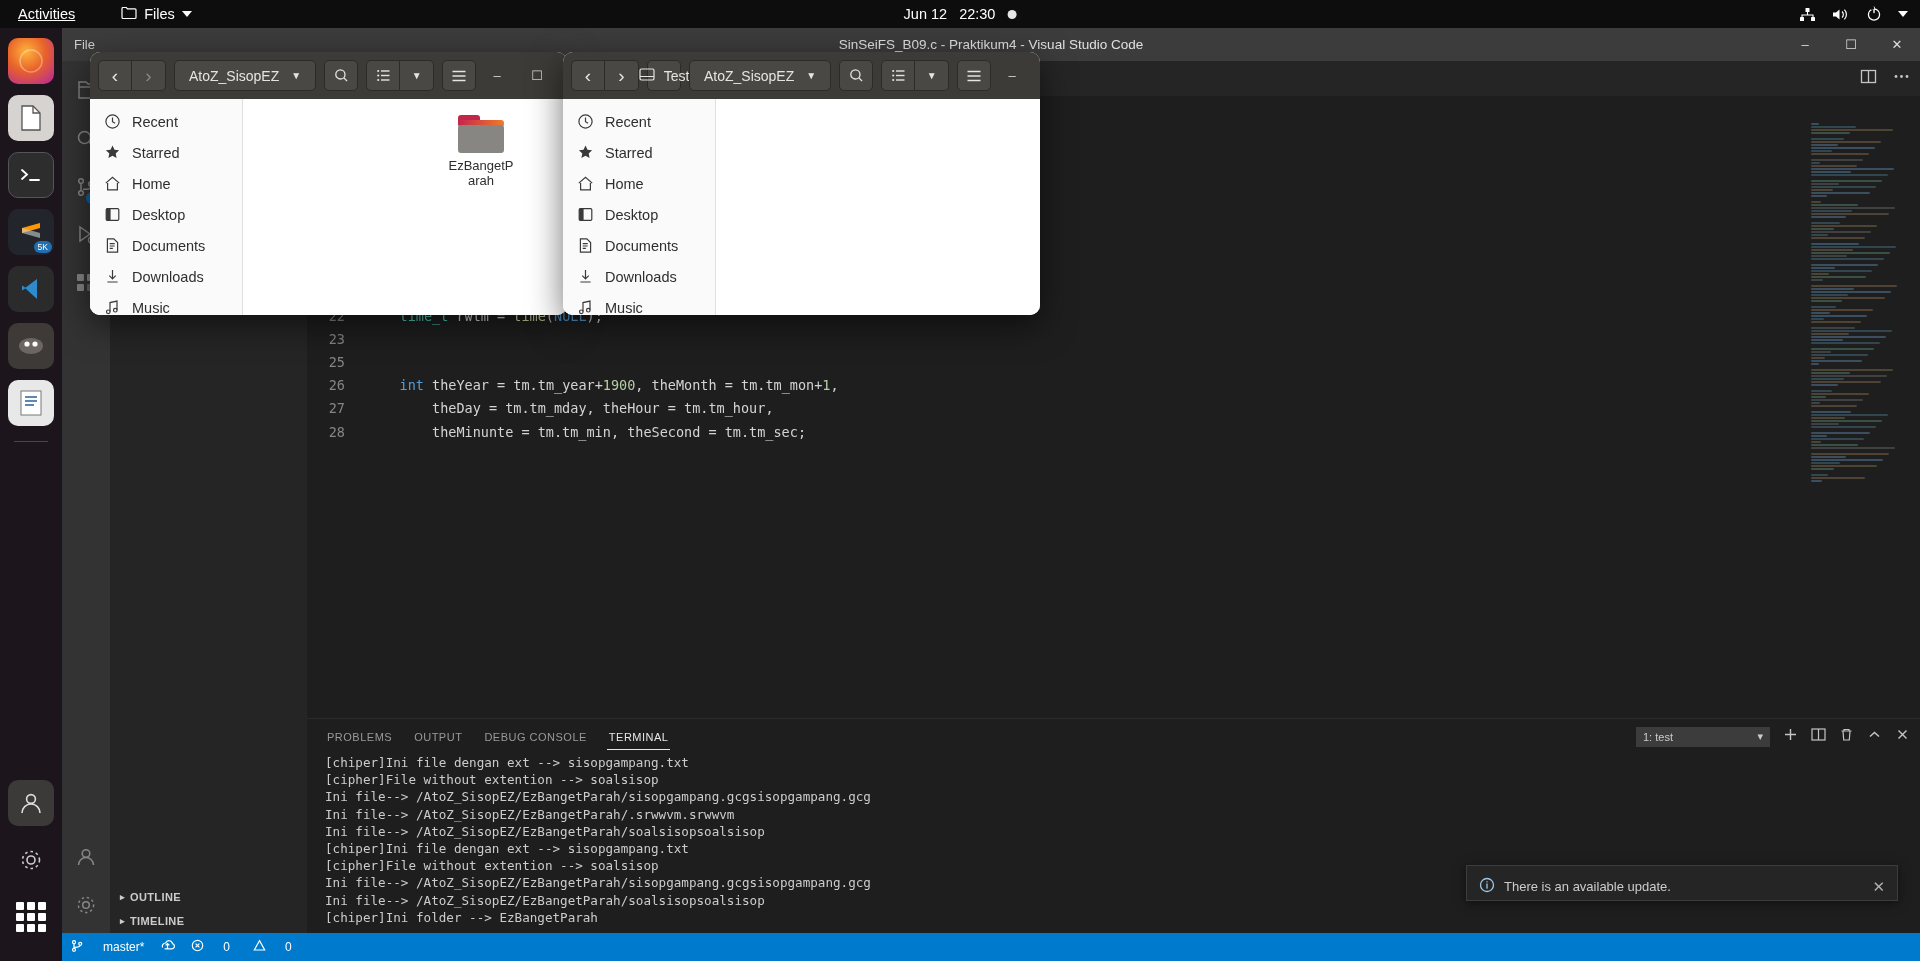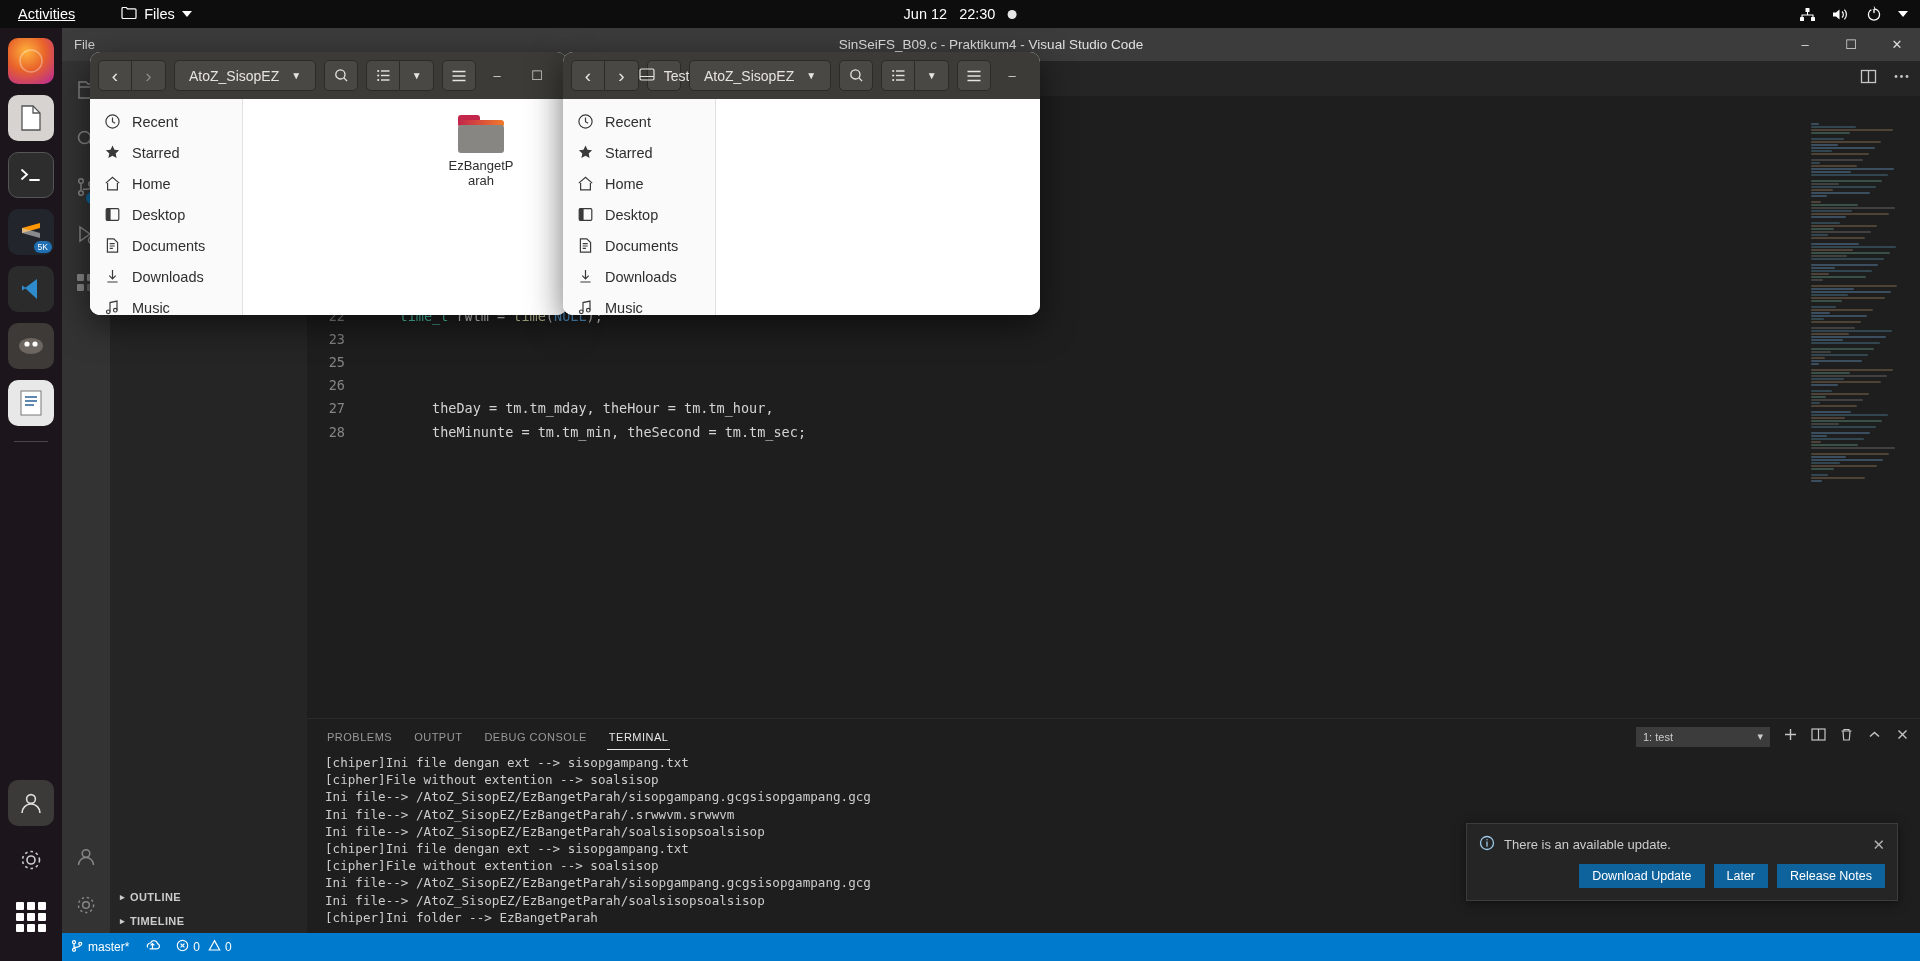--- a/index.html
+++ b/index.html
@@ -104,21 +104,21 @@
                  border: 1px solid #3c3c3c; background: #3c3c3c; color: #ccc; font-size: 11px; padding: 0 6px; }
   .term-body { position: absolute; left: 0; top: 35px; width: 1613px; height: 180px; padding-left: 18px;
                font-family: "DejaVu Sans Mono", "Liberation Mono", monospace; font-size: 12.6px; line-height: 17.2px;
                color: #cccccc; overflow: hidden; }
 
   
   .vs-status { position: absolute; left: 0; bottom: 0; width: 1858px; height: 28px; background: #007acc;
                color: #ffffff; font-size: 12px; display: flex; align-items: center; }
   .st-left { display: flex; align-items: center; gap: 0; }
   .st-right { margin-left: auto; display: flex; align-items: center; }
-  .st-item { padding: 0 8px; height: 28px; display: flex; align-items: center; gap: 4px; }
+  .st-item { padding: 0 8px; height: 28px; display: flex; align-items: center; gap: 19px; }
 
   
   .toast { position: absolute; right: 22px; bottom: 60px; width: 432px; background: #252526;
            border: 1px solid #3c3c3c; color: #cccccc; font-size: 13px; z-index: 40;
            box-shadow: 0 2px 10px rgba(0,0,0,0.5); }
   .toast-row1 { display: flex; align-items: center; gap: 9px; padding: 11px 12px 4px 12px; }
   .toast-btns { display: flex; justify-content: flex-end; gap: 9px; padding: 6px 12px 12px 12px; }
   .toast-btn { background: #0e639c; color: #fff; border: none; font-size: 12.5px; padding: 5px 13px;
                font-family: "Liberation Sans", sans-serif; }
   .toast-close { margin-left: auto; color: #b0b0b0; font-size: 15px; }
@@ -381,21 +381,21 @@
             <div class="code-line"><span class="ln">15</span><span class="ctext"><span class="kw">char</span>* <span class="ctext">key</span> = <span class="str">"SISOP"</span>;</span></div>
             <div class="code-line"><span class="ln">16</span><span class="ctext"><span class="kw">static</span> <span class="kw">const</span> <span class="kw">char</span> *<span class="ctext">myLOG</span> = <span class="str">"/home/prk/Praktikum4/SinSeiFS.log"</span>;</span></div>
             <div class="code-line"><span class="ln">17</span><span class="ctext"></span></div>
             <div class="code-line"><span class="ln">18</span><span class="ctext"><span class="kw">void</span> <span class="fn">WarningLog</span>(<span class="kw">char</span>* <span class="ctext">cmd_desc</span>, <span class="kw">char</span>* <span class="ctext">path</span>) {</span></div>
             <div class="code-line"><span class="ln">19</span><span class="ctext">    <span class="typ">FILE</span> *<span class="ctext">txt</span>;</span></div>
             <div class="code-line"><span class="ln">20</span><span class="ctext">    <span class="ctext">txt</span> = <span class="fn">fopen</span>(<span class="ctext">myLOG</span>, <span class="str">"a"</span>);</span></div>
             <div class="code-line"><span class="ln">21</span><span class="ctext"></span></div>
             <div class="code-line"><span class="ln">22</span><span class="ctext">    <span class="typ">time_t</span> <span class="ctext">rwtm</span> = <span class="fn">time</span>(<span class="kw">NULL</span>);</span></div>
             <div class="code-line"><span class="ln">23</span><span class="ctext"></span></div>
             <div class="code-line"><span class="ln">25</span><span class="ctext"></span></div>
-            <div class="code-line"><span class="ln">26</span></div>
+            <div class="code-line"><span class="ln">26</span><span class="ctext">    <span class="kw">int</span> <span class="ctext">theYear</span> = <span class="ctext">tm</span>.<span class="ctext">tm_year</span>+<span class="num">1900</span>, <span class="ctext">theMonth</span> = <span class="ctext">tm</span>.<span class="ctext">tm_mon</span>+<span class="num">1</span>,</span></div>
             <div class="code-line"><span class="ln">27</span><span class="ctext">        <span class="ctext">theDay</span> = <span class="ctext">tm</span>.<span class="ctext">tm_mday</span>, <span class="ctext">theHour</span> = <span class="ctext">tm</span>.<span class="ctext">tm_hour</span>,</span></div>
             <div class="code-line"><span class="ln">28</span><span class="ctext">        <span class="ctext">theMinunte</span> = <span class="ctext">tm</span>.<span class="ctext">tm_min</span>, <span class="ctext">theSecond</span> = <span class="ctext">tm</span>.<span class="ctext">tm_sec</span>;</span></div>
           </div>
       </div>
 
       <div class="minimap">
         <div id="minimap-lines" style="padding-top:26px;">
             <div class="mm-line" style="width: 8px; background: rgb(75, 107, 134); opacity: 0.75;"></div>
             <div class="mm-line" style="width: 45px; background: rgb(63, 94, 110); opacity: 0.75;"></div>
             <div class="mm-line" style="width: 82px; background: rgb(107, 90, 68); opacity: 0.75;"></div>
@@ -620,25 +620,20 @@
         <span>
           <svg width="16" height="16" viewBox="0 0 16 16" fill="none" stroke="#9cc9e8" stroke-width="1.3">
               <circle cx="8" cy="8" r="6.5"></circle>
               <path d="M8 7v4.2" stroke-linecap="round"></path>
               <circle cx="8" cy="4.8" r="0.7" fill="#9cc9e8" stroke="none"></circle>
             </svg>
         </span>
         <span>There is an available update.</span>
         <span class="toast-close">✕</span>
       </div>
-      <div class="toast-btns">
-        <button class="toast-btn">Download Update</button>
-        <button class="toast-btn">Later</button>
-        <button class="toast-btn">Release Notes</button>
-      </div>
     </div>
   </div>
 
   <div class="nautilus" style="left:90px; top:52px; width:477px; height:263px;">
     <div class="nt-header">
       <div class="nt-grp">
         <div class="nt-btn" style="font-size:19px;">‹</div>
         <div class="nt-btn" style="font-size:19px;color:#8c8a86;">›</div>
       </div>
       <div class="nt-path">

